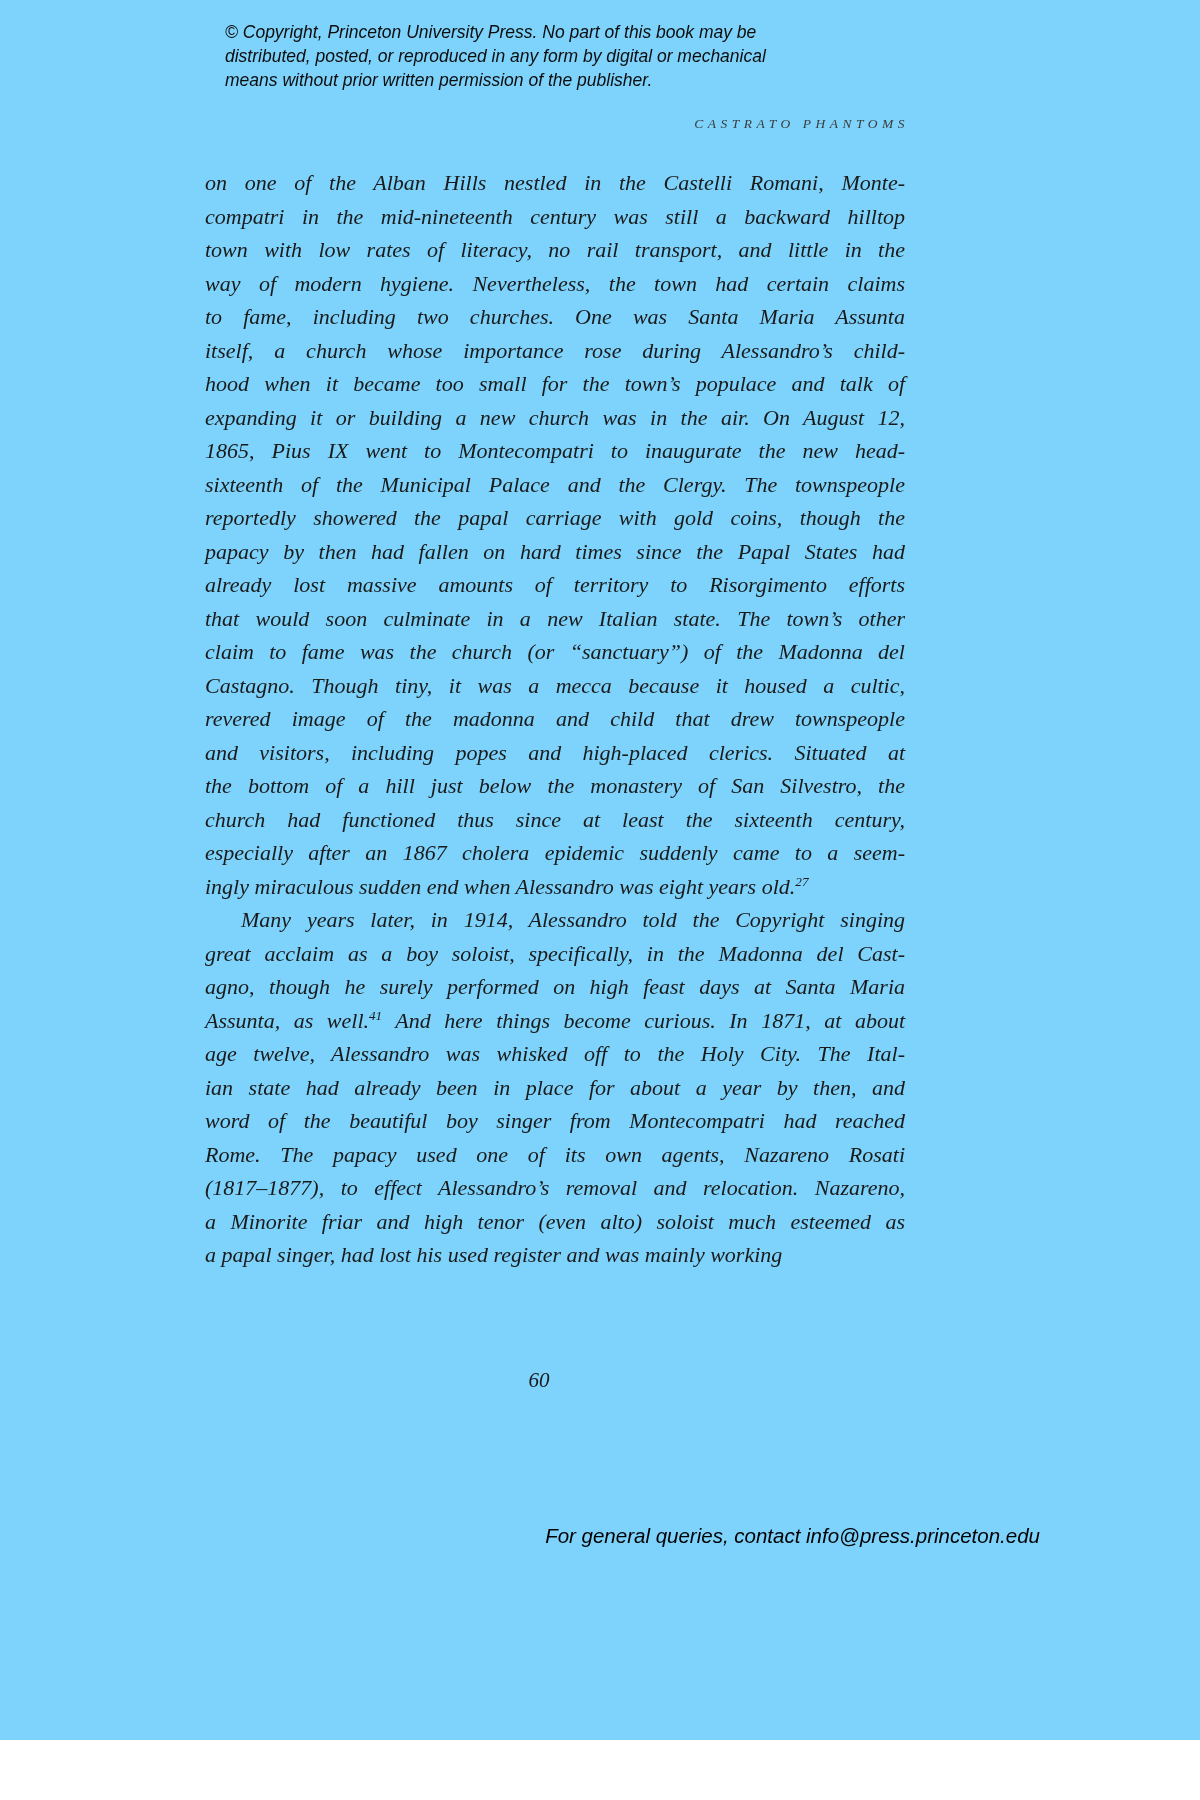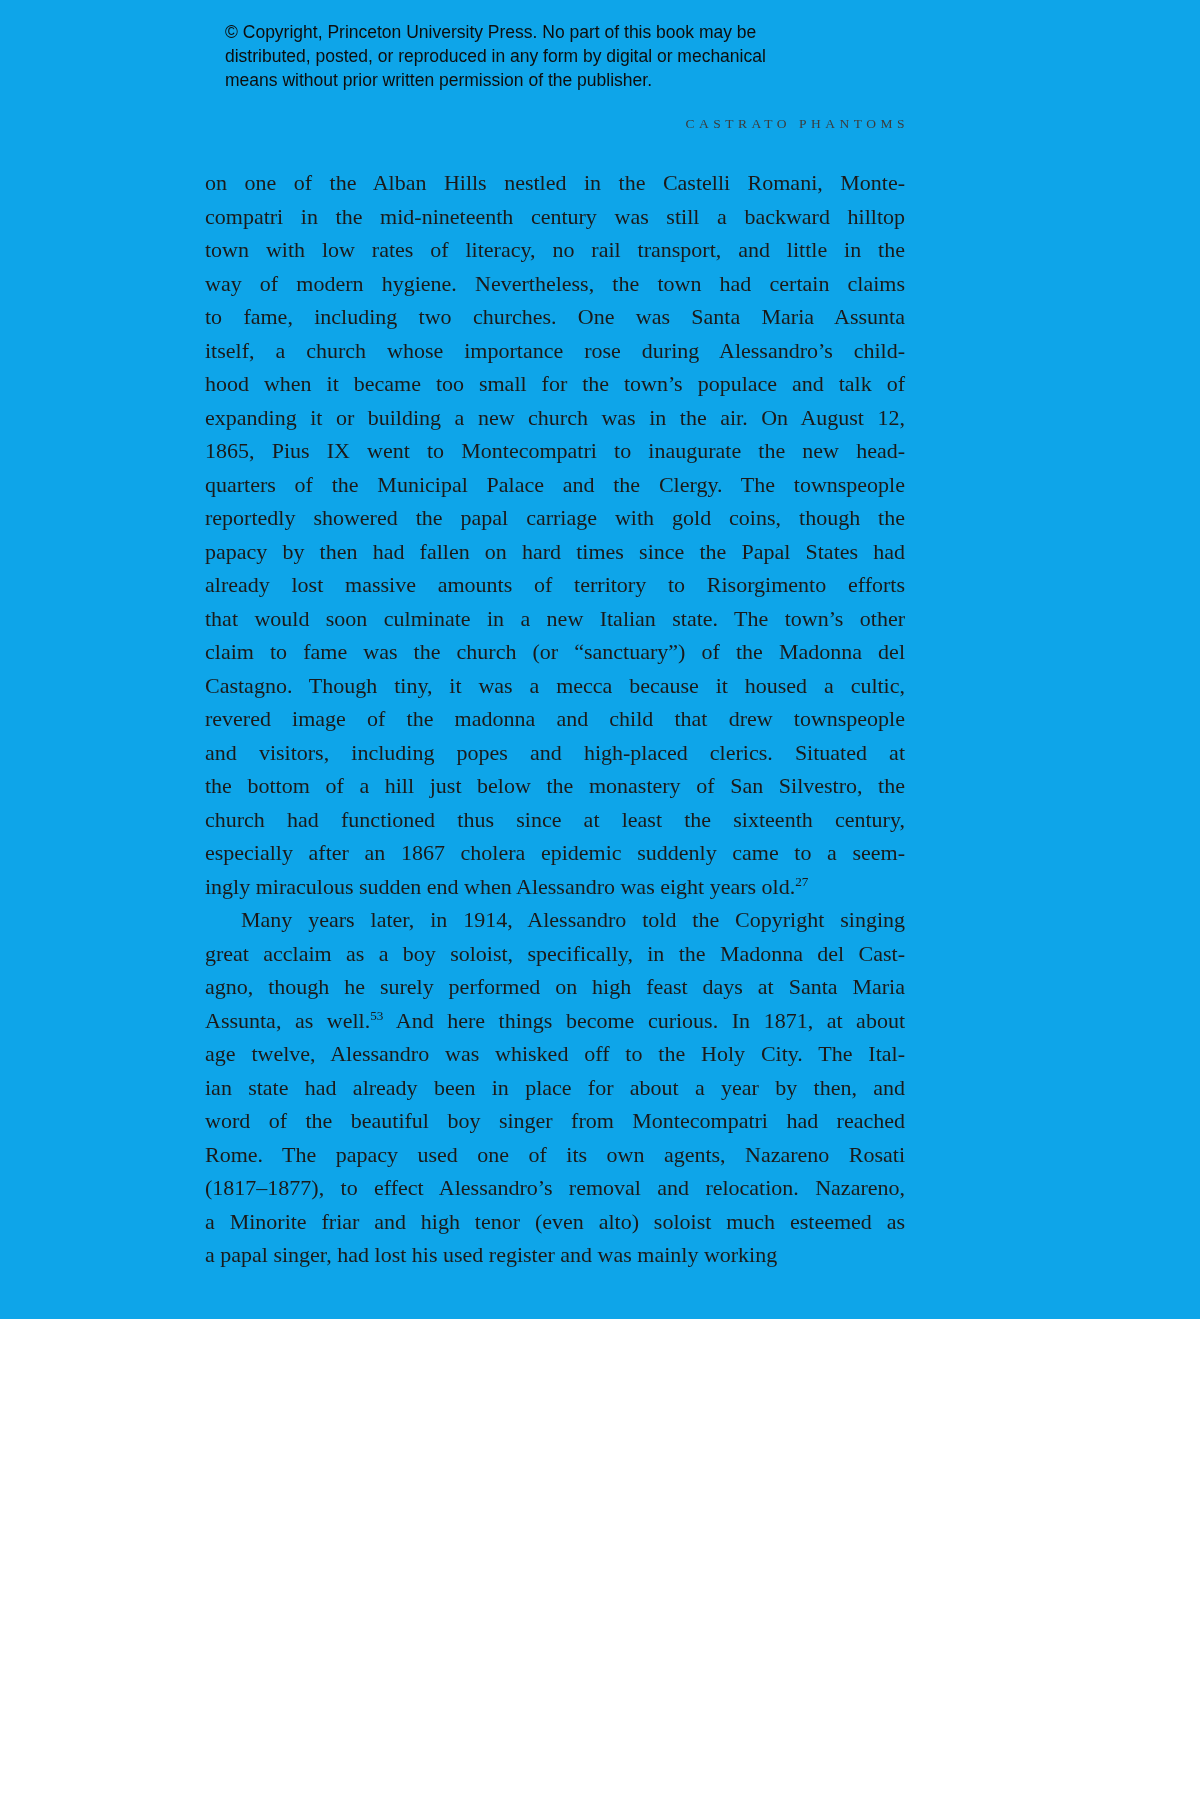--- a/index.html
+++ b/index.html
@@ -1,23 +1,24 @@
 <!DOCTYPE html>
 <html><head>
 <meta charset="utf-8">
 <style>
   html, body { margin: 0; padding: 0; background: #ffffff; }
   .page {
     position: relative;
     width: 1200px;
-    height: 1319px;
-    background: #0ea5e9;
+    height: 1740px;
+    background: #7dd3fc;
     font-family: "Liberation Serif", serif;
     color: #1a1a1a;
     overflow: hidden;
+    font-style: italic;
   }
   .copyright {
     position: absolute;
     left: 225px;
     top: 20px;
     font-family: "Liberation Sans", sans-serif;
     font-size: 17.5px;
     line-height: 24px;
     color: #0d0d0d;
   }
@@ -94,39 +95,39 @@
       <div class="para">
         <div class="line">on one of the Alban Hills nestled in the Castelli Romani, Monte-</div>
         <div class="line">compatri in the mid-nineteenth century was still a backward hilltop</div>
         <div class="line">town with low rates of literacy, no rail transport, and little in the</div>
         <div class="line">way of modern hygiene. Nevertheless, the town had certain claims</div>
         <div class="line">to fame, including two churches. One was Santa Maria Assunta</div>
         <div class="line">itself, a church whose importance rose during Alessandro’s child-</div>
         <div class="line">hood when it became too small for the town’s populace and talk of</div>
         <div class="line">expanding it or building a new church was in the air. On August 12,</div>
         <div class="line">1865, Pius IX went to Montecompatri to inaugurate the new head-</div>
-        <div class="line">quarters of the Municipal Palace and the Clergy. The townspeople</div>
+        <div class="line">sixteenth of the Municipal Palace and the Clergy. The townspeople</div>
         <div class="line">reportedly showered the papal carriage with gold coins, though the</div>
         <div class="line">papacy by then had fallen on hard times since the Papal States had</div>
         <div class="line">already lost massive amounts of territory to Risorgimento efforts</div>
         <div class="line">that would soon culminate in a new Italian state. The town’s other</div>
         <div class="line">claim to fame was the church (or “sanctuary”) of the Madonna del</div>
         <div class="line">Castagno. Though tiny, it was a mecca because it housed a cultic,</div>
         <div class="line">revered image of the madonna and child that drew townspeople</div>
         <div class="line">and visitors, including popes and high-placed clerics. Situated at</div>
         <div class="line">the bottom of a hill just below the monastery of San Silvestro, the</div>
         <div class="line">church had functioned thus since at least the sixteenth century,</div>
         <div class="line">especially after an 1867 cholera epidemic suddenly came to a seem-</div>
         <div class="line last">ingly miraculous sudden end when Alessandro was eight years old.<sup>27</sup></div>
       </div>
       <div class="para indent">
         <div class="line">Many years later, in 1914, Alessandro told the Copyright singing</div>
         <div class="line">great acclaim as a boy soloist, specifically, in the Madonna del Cast-</div>
         <div class="line">agno, though he surely performed on high feast days at Santa Maria</div>
-        <div class="line">Assunta, as well.<sup>53</sup> And here things become curious. In 1871, at about</div>
+        <div class="line">Assunta, as well.<sup>41</sup> And here things become curious. In 1871, at about</div>
         <div class="line">age twelve, Alessandro was whisked off to the Holy City. The Ital-</div>
         <div class="line">ian state had already been in place for about a year by then, and</div>
         <div class="line">word of the beautiful boy singer from Montecompatri had reached</div>
         <div class="line">Rome. The papacy used one of its own agents, Nazareno Rosati</div>
         <div class="line">(1817–1877), to effect Alessandro’s removal and relocation. Nazareno,</div>
         <div class="line">a Minorite friar and high tenor (even alto) soloist much esteemed as</div>
         <div class="line last">a papal singer, had lost his used register and was mainly working</div>
       </div>
     </div>
 

